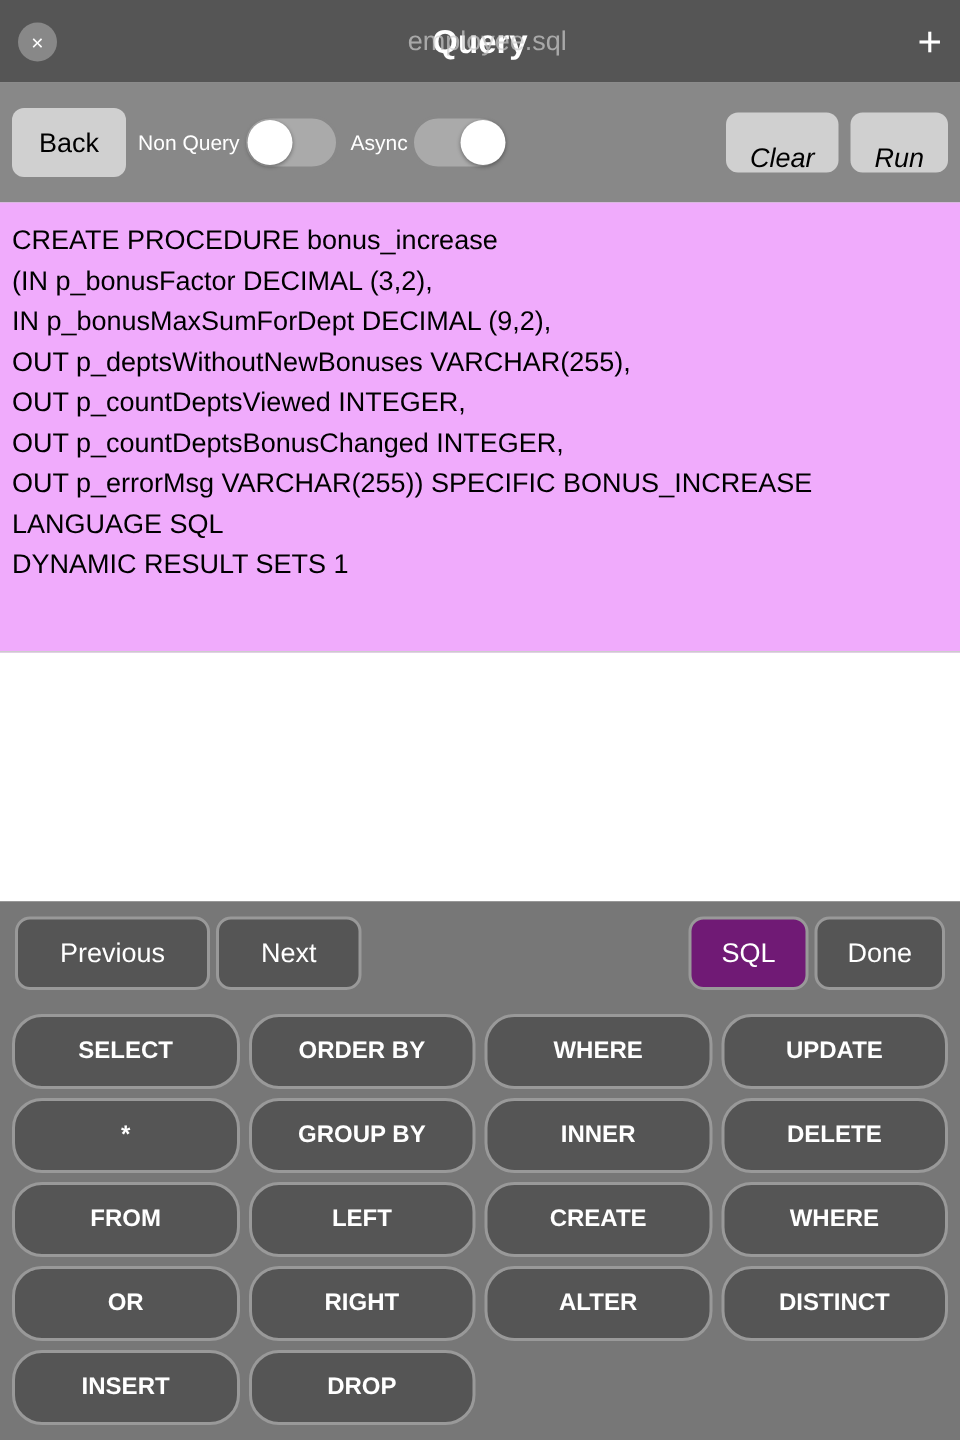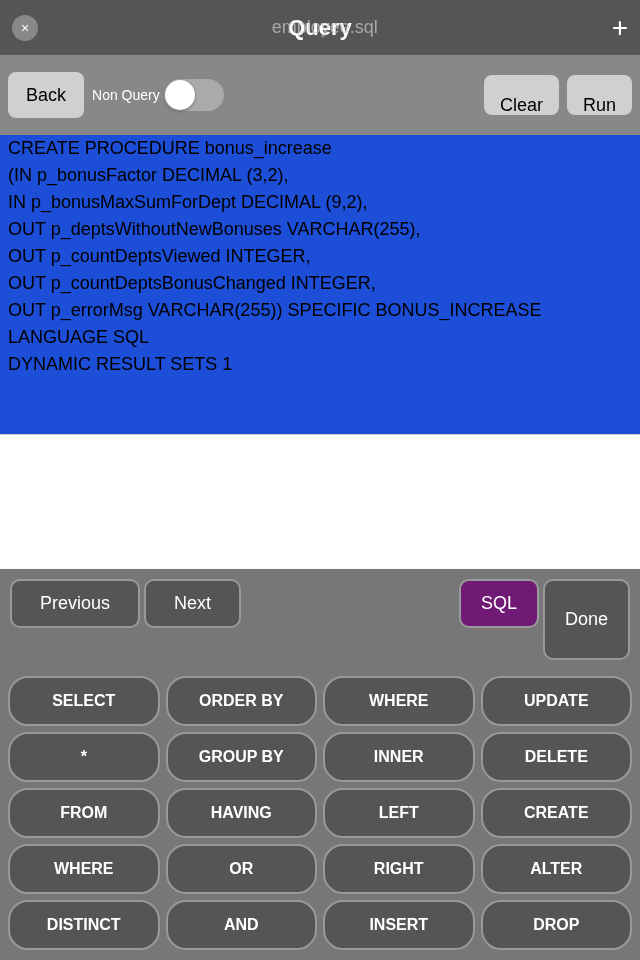--- a/index.html
+++ b/index.html
@@ -110,26 +110,27 @@
     .spacer { flex: 1; }
     .action-btn {
       background: #d0d0d0;
       border: none;
       border-radius: 8px;
       padding: 20px 16px;
       font-size: 18px;
       font-weight: 500;
       cursor: pointer;
       height: 34px;
+      font-style: italic;
     }
 
     
     #query-area {
-      background: #1d4ed8;
-      padding: 0 8px;
+      background: #f0abfc;
+      padding: 12px 8px;
       min-height: 300px;
       font-size: 18px;
       line-height: 1.5;
       color: #000;
       border-bottom: 1px solid #ccc;
     }
 
     
     #bottom-panel {
       background: #777;
@@ -164,21 +165,21 @@
       border-radius: 10px;
       padding: 12px 20px;
       font-size: 18px;
       cursor: pointer;
     }
     .done-btn {
       background: #555;
       color: #fff;
       border: 2px solid #999;
       border-radius: 10px;
-      padding: 28px 20px;
+      padding: 12px 20px;
       font-size: 18px;
       cursor: pointer;
     }
 
     
     #keyword-grid {
       display: grid;
       grid-template-columns: repeat(4, 1fr);
       gap: 6px;
       padding: 6px 8px 10px 8px;
@@ -212,20 +213,26 @@
 <div id="toolbar">
   <button class="back-btn">Back</button>
 
   <div class="toggle-group">
     <span class="toggle-label">Non Query</span>
     <div class="toggle-switch">
       <div class="knob"></div>
     </div>
   </div>
 
+  <div class="toggle-group">
+    <span class="toggle-label">Async</span>
+    <div class="toggle-switch right">
+      <div class="knob"></div>
+    </div>
+  </div>
 
   <div class="spacer"></div>
 
   <button class="action-btn">Clear</button>
   <button class="action-btn">Run</button>
 </div>
 
 <div id="query-area">
   <pre style="white-space: pre-wrap; font-family: inherit; font-size: 18px; line-height: 1.5;">CREATE PROCEDURE bonus_increase
 (IN p_bonusFactor DECIMAL (3,2),
@@ -251,25 +258,23 @@
   <div id="keyword-grid">
   <button class="kw-btn">SELECT</button>
       <button class="kw-btn">ORDER BY</button>
       <button class="kw-btn">WHERE</button>
       <button class="kw-btn">UPDATE</button>
       <button class="kw-btn">*</button>
       <button class="kw-btn">GROUP BY</button>
       <button class="kw-btn">INNER</button>
       <button class="kw-btn">DELETE</button>
       <button class="kw-btn">FROM</button>
-      <button class="kw-btn">HAVING</button>
       <button class="kw-btn">LEFT</button>
       <button class="kw-btn">CREATE</button>
       <button class="kw-btn">WHERE</button>
       <button class="kw-btn">OR</button>
       <button class="kw-btn">RIGHT</button>
       <button class="kw-btn">ALTER</button>
       <button class="kw-btn">DISTINCT</button>
-      <button class="kw-btn">AND</button>
       <button class="kw-btn">INSERT</button>
       <button class="kw-btn">DROP</button>
     </div>
 </div>
 
 </body></html>

